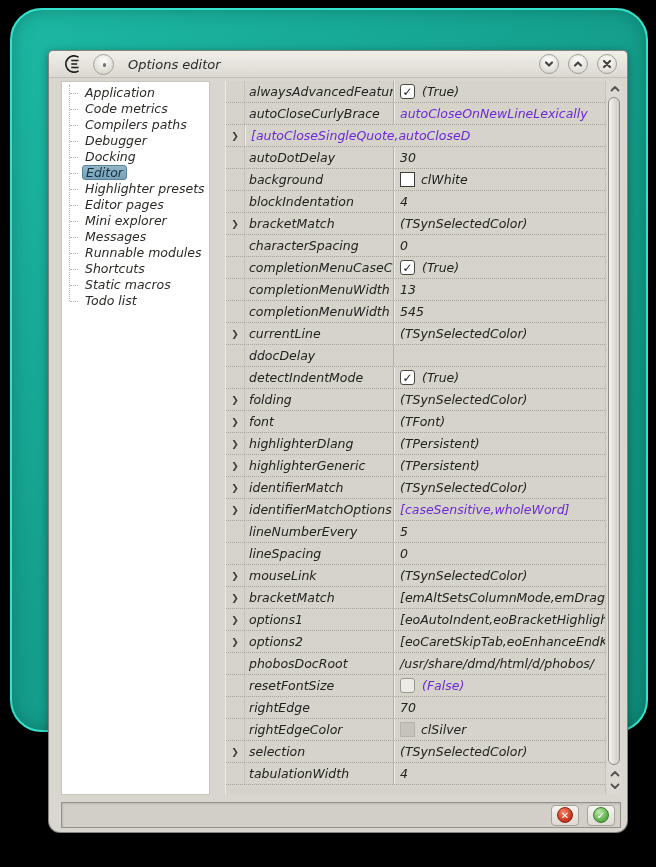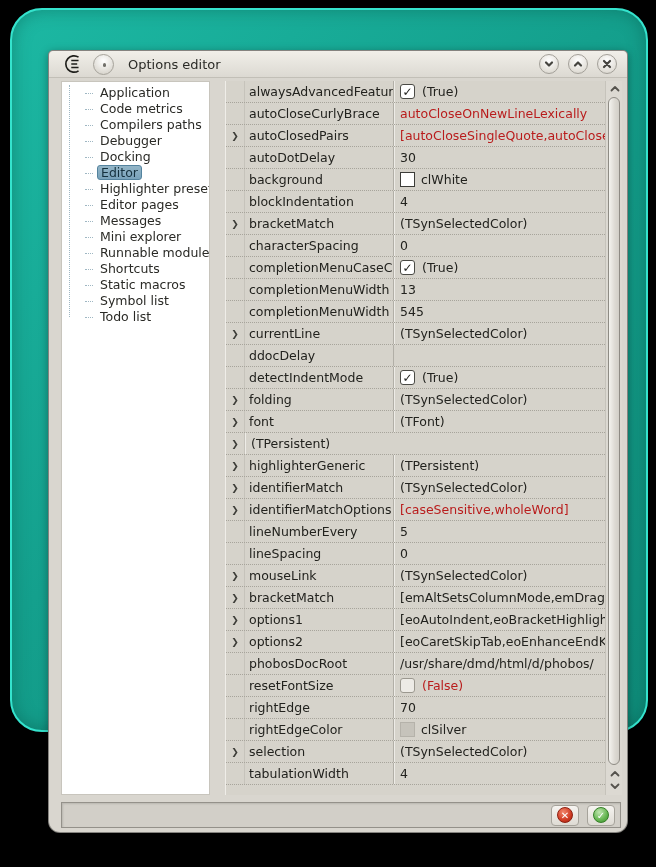--- a/index.html
+++ b/index.html
@@ -3,21 +3,21 @@
 <meta charset="utf-8">
 <style>
   * { margin:0; padding:0; box-sizing:border-box; }
   html,body { width:656px; height:867px; background:#000; overflow:hidden;
               font-family:"DejaVu Sans", sans-serif; }
 
   
   .frame { position:absolute; left:10px; top:8px; width:638px; height:724px;
            border-radius:32px; border:2px solid #35e3cd;
            background:linear-gradient(135deg,#1cb8a3 0%, #14a08d 45%, #0f8d7b 100%);
-           box-shadow:inset 0 0 18px rgba(0,60,50,.35); }
+           box-shadow:inset 0 0 18px rgba(0,60,50,.35);font-style:italic; }
 
   
   .window { position:absolute; left:36px; top:40px; width:580px; height:783px;
             background:#d9d6cf; border:1px solid rgba(30,30,28,.45);
             border-radius:5px 5px 12px 12px;
             box-shadow:0 2px 8px rgba(0,0,0,.35); }
 
   
   .titlebar { position:absolute; left:0; top:0; right:0; height:27px;
               background:linear-gradient(#f1efe9,#dcd9d2);
@@ -30,42 +30,42 @@
   .menu-btn::after { content:''; position:absolute; left:9px; top:8px; width:3px; height:4px;
                      background:#71706a; border-radius:2px; }
   .win-title { font-size:13px; color:#2b2b27; margin-left:14px; flex:1; }
   .circle-btn { width:20px; height:20px; border-radius:50%; margin-left:9px;
                 background:radial-gradient(circle at 50% 32%,#ffffff,#e2dfd8 70%,#cfccc5);
                 border:1px solid #a3a099; display:flex; align-items:center; justify-content:center; }
 
   
   .sidebar { position:absolute; left:12px; top:30px; width:149px; height:714px;
              background:#ffffff; border:1px solid #c8c5bd; overflow:hidden; }
-  .tree { list-style:none; position:relative; margin:3px 0 0 0;padding-left:15px; }
+  .tree { list-style:none; position:relative; margin:3px 0 0 0; }
   .tree::before { content:''; position:absolute; left:7px; top:0; bottom:8px;
                   border-left:1px dotted #9fb7c3; }
   .tree li { position:relative; height:16px; line-height:16px; padding-left:20px;
              font-size:12.5px; color:#2a2a26; white-space:nowrap; }
   .tree li::before { content:''; position:absolute; left:8px; top:8px; width:8px;
                      border-top:1px dotted #9fb7c3; }
   .tree li .lbl { display:inline-block; padding:0 3px; border-radius:3px; line-height:15px; }
   .tree li.selected .lbl { background:linear-gradient(#93b5c7,#78a2ba);
                            border:1px solid #54839e; color:#15313e; line-height:13px; }
 
   
   .grid { position:absolute; left:176px; top:30px; width:380px; height:714px;
           background:#d6d3cb; border-left:1px solid #efede8; overflow:hidden; }
   .grid-row { display:flex; height:22px; border-bottom:1px dotted #a7a49b; align-items:stretch; }
   .cell { overflow:hidden; white-space:nowrap; font-size:12.5px; color:#22221e;
           display:flex; align-items:center; }
   .cell.gutter { width:19px; border-right:1px solid #c6c3bb; justify-content:center;
                  font-size:9px; color:#3d3d38; }
   .cell.name  { width:149px; padding-left:4px; border-right:1px solid #b2afa7; }
   .cell.value { flex:1; padding-left:5px; border-left:1px solid #eeece7; }
-  .cell.value.green { color:#b91c1c; }
+  .cell.value.green { color:#6d28d9; }
   .checkbox { width:15px; height:15px; background:#fff; border:1px solid #4a4a45;
               border-radius:3px; margin-right:7px; display:inline-flex; align-items:center;
               justify-content:center; font-size:12px; font-weight:bold; color:#1b1b18; flex:0 0 15px; }
   .checkbox.unchecked { background:#edebe6; border:1px solid #9b988f; }
   .swatch { width:15px; height:15px; margin-right:6px; flex:0 0 15px; }
 
   
   .sbar { position:absolute; left:556px; top:30px; width:17px; height:714px;
           background:#dcd9d2; border-left:1px solid #c6c3bb; }
   .sbar .arrow { position:absolute; left:0; width:17px; height:14px; display:flex;
@@ -122,44 +122,42 @@
     <div class="sidebar">
       <ul class="tree">
           <li><span class="lbl">Application</span></li>
           <li><span class="lbl">Code metrics</span></li>
           <li><span class="lbl">Compilers paths</span></li>
           <li><span class="lbl">Debugger</span></li>
           <li><span class="lbl">Docking</span></li>
           <li class="selected"><span class="lbl">Editor</span></li>
           <li><span class="lbl">Highlighter presets</span></li>
           <li><span class="lbl">Editor pages</span></li>
+          <li><span class="lbl">Mini explorer</span></li>
           <li><span class="lbl">Messages</span></li>
-          <li><span class="lbl">Mini explorer</span></li>
           <li><span class="lbl">Runnable modules</span></li>
           <li><span class="lbl">Shortcuts</span></li>
           <li><span class="lbl">Static macros</span></li>
-          <li><span class="lbl">Symbol list</span></li>
           <li><span class="lbl">Todo list</span></li>
         </ul>
     </div>
 
     <div class="grid">
         <div class="grid-row">
           <div class="cell gutter"></div>
           <div class="cell name">alwaysAdvancedFeatures</div>
           <div class="cell value"><span class="checkbox">✓</span>(True)</div>
         </div>
         <div class="grid-row">
           <div class="cell gutter"></div>
           <div class="cell name">autoCloseCurlyBrace</div>
           <div class="cell value green">autoCloseOnNewLineLexically</div>
         </div>
         <div class="grid-row">
           <div class="cell gutter">❯</div>
-          <div class="cell name">autoClosedPairs</div>
           <div class="cell value green">[autoCloseSingleQuote,autoCloseD</div>
         </div>
         <div class="grid-row">
           <div class="cell gutter"></div>
           <div class="cell name">autoDotDelay</div>
           <div class="cell value">30</div>
         </div>
         <div class="grid-row">
           <div class="cell gutter"></div>
           <div class="cell name">background</div>
@@ -214,20 +212,21 @@
           <div class="cell name">folding</div>
           <div class="cell value">(TSynSelectedColor)</div>
         </div>
         <div class="grid-row">
           <div class="cell gutter">❯</div>
           <div class="cell name">font</div>
           <div class="cell value">(TFont)</div>
         </div>
         <div class="grid-row">
           <div class="cell gutter">❯</div>
+          <div class="cell name">highlighterDlang</div>
           <div class="cell value">(TPersistent)</div>
         </div>
         <div class="grid-row">
           <div class="cell gutter">❯</div>
           <div class="cell name">highlighterGeneric</div>
           <div class="cell value">(TPersistent)</div>
         </div>
         <div class="grid-row">
           <div class="cell gutter">❯</div>
           <div class="cell name">identifierMatch</div>

